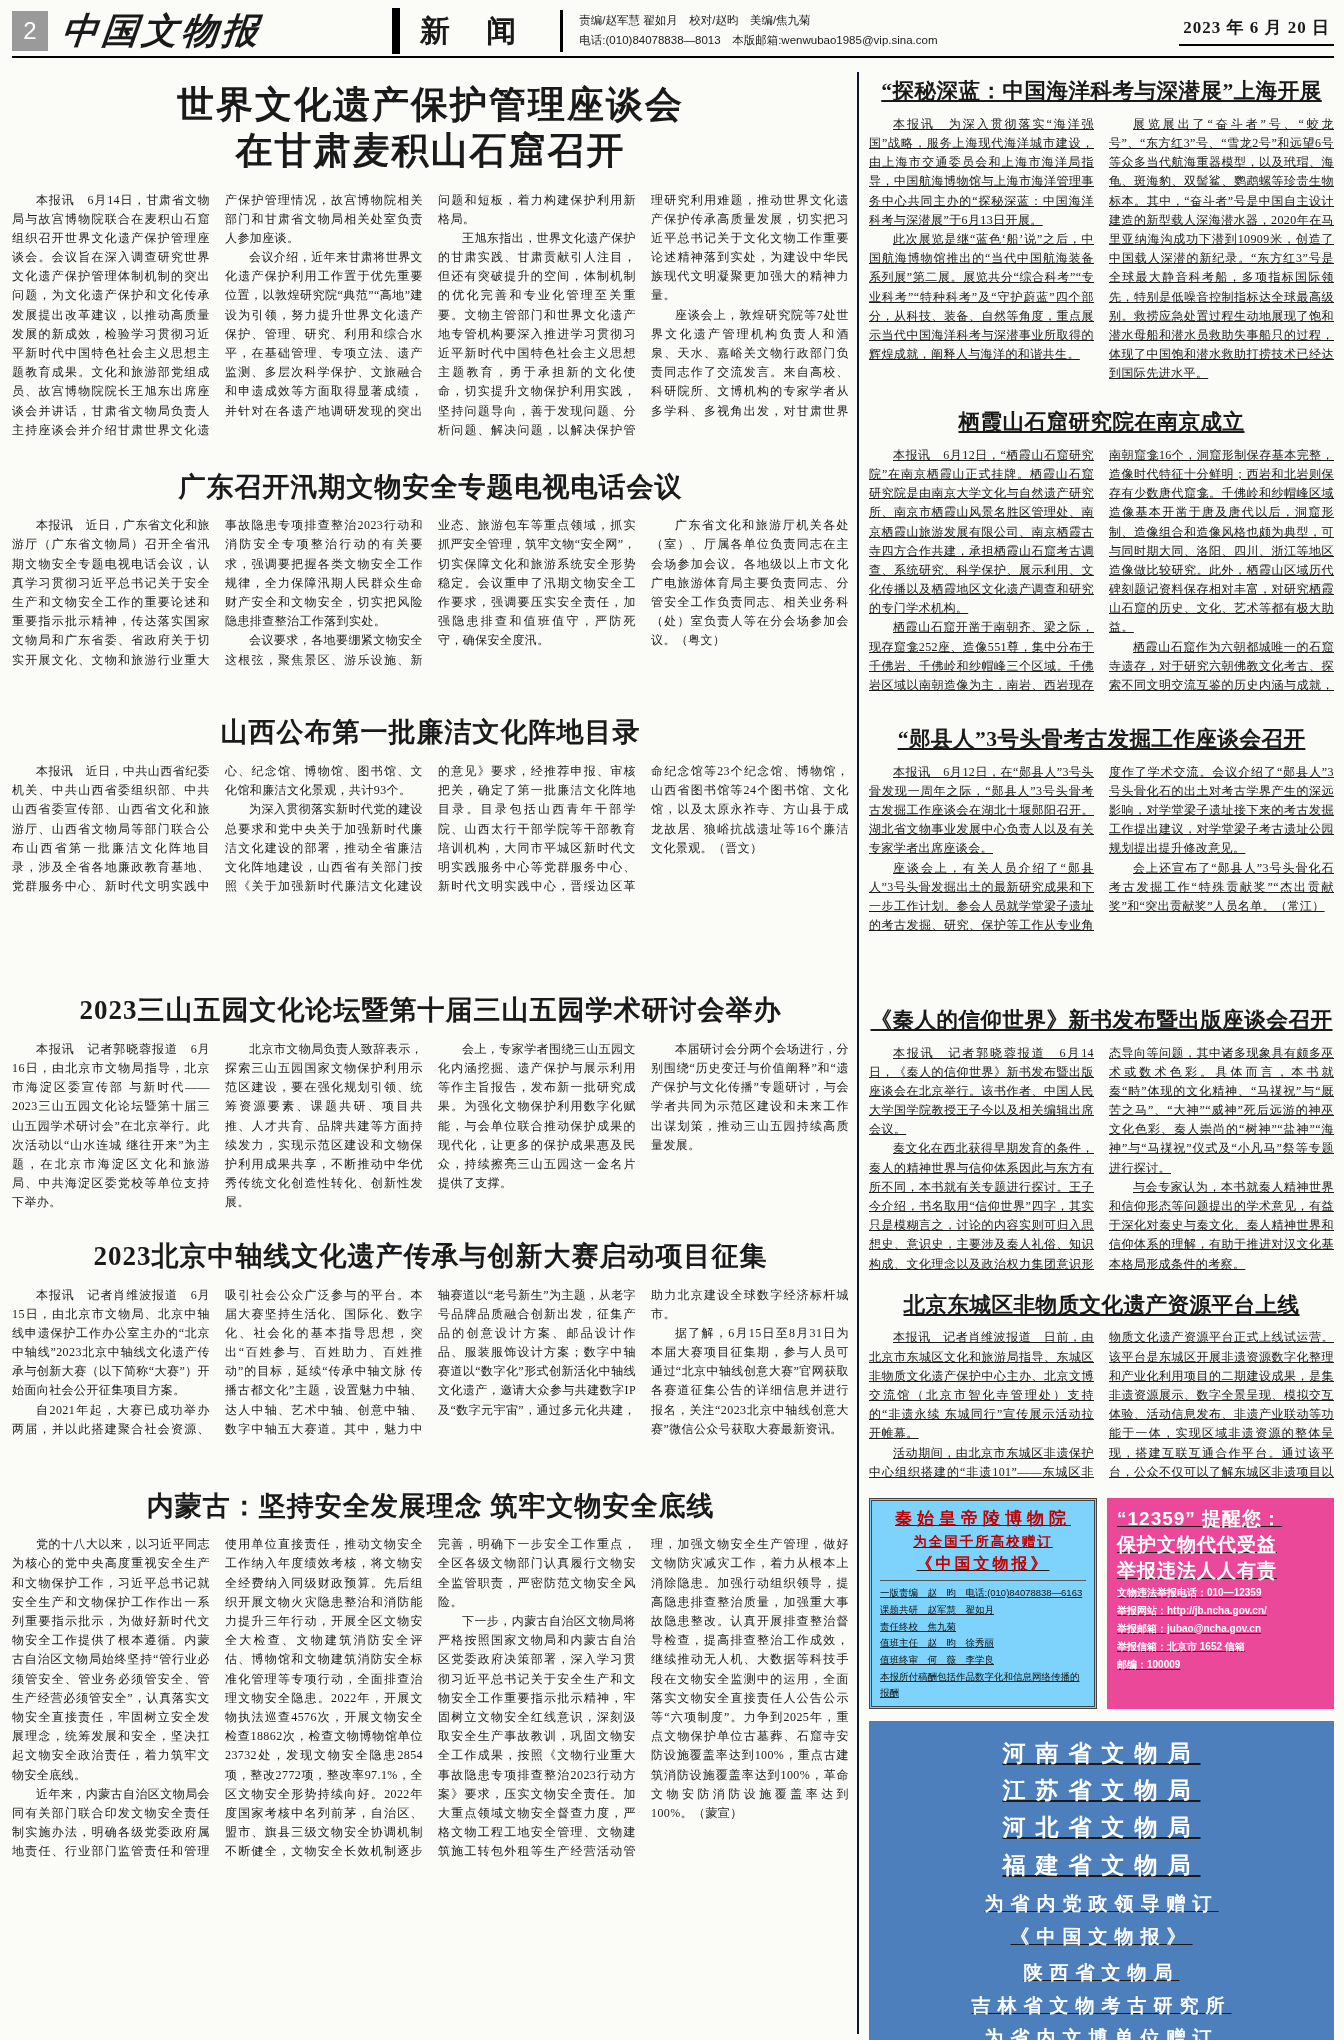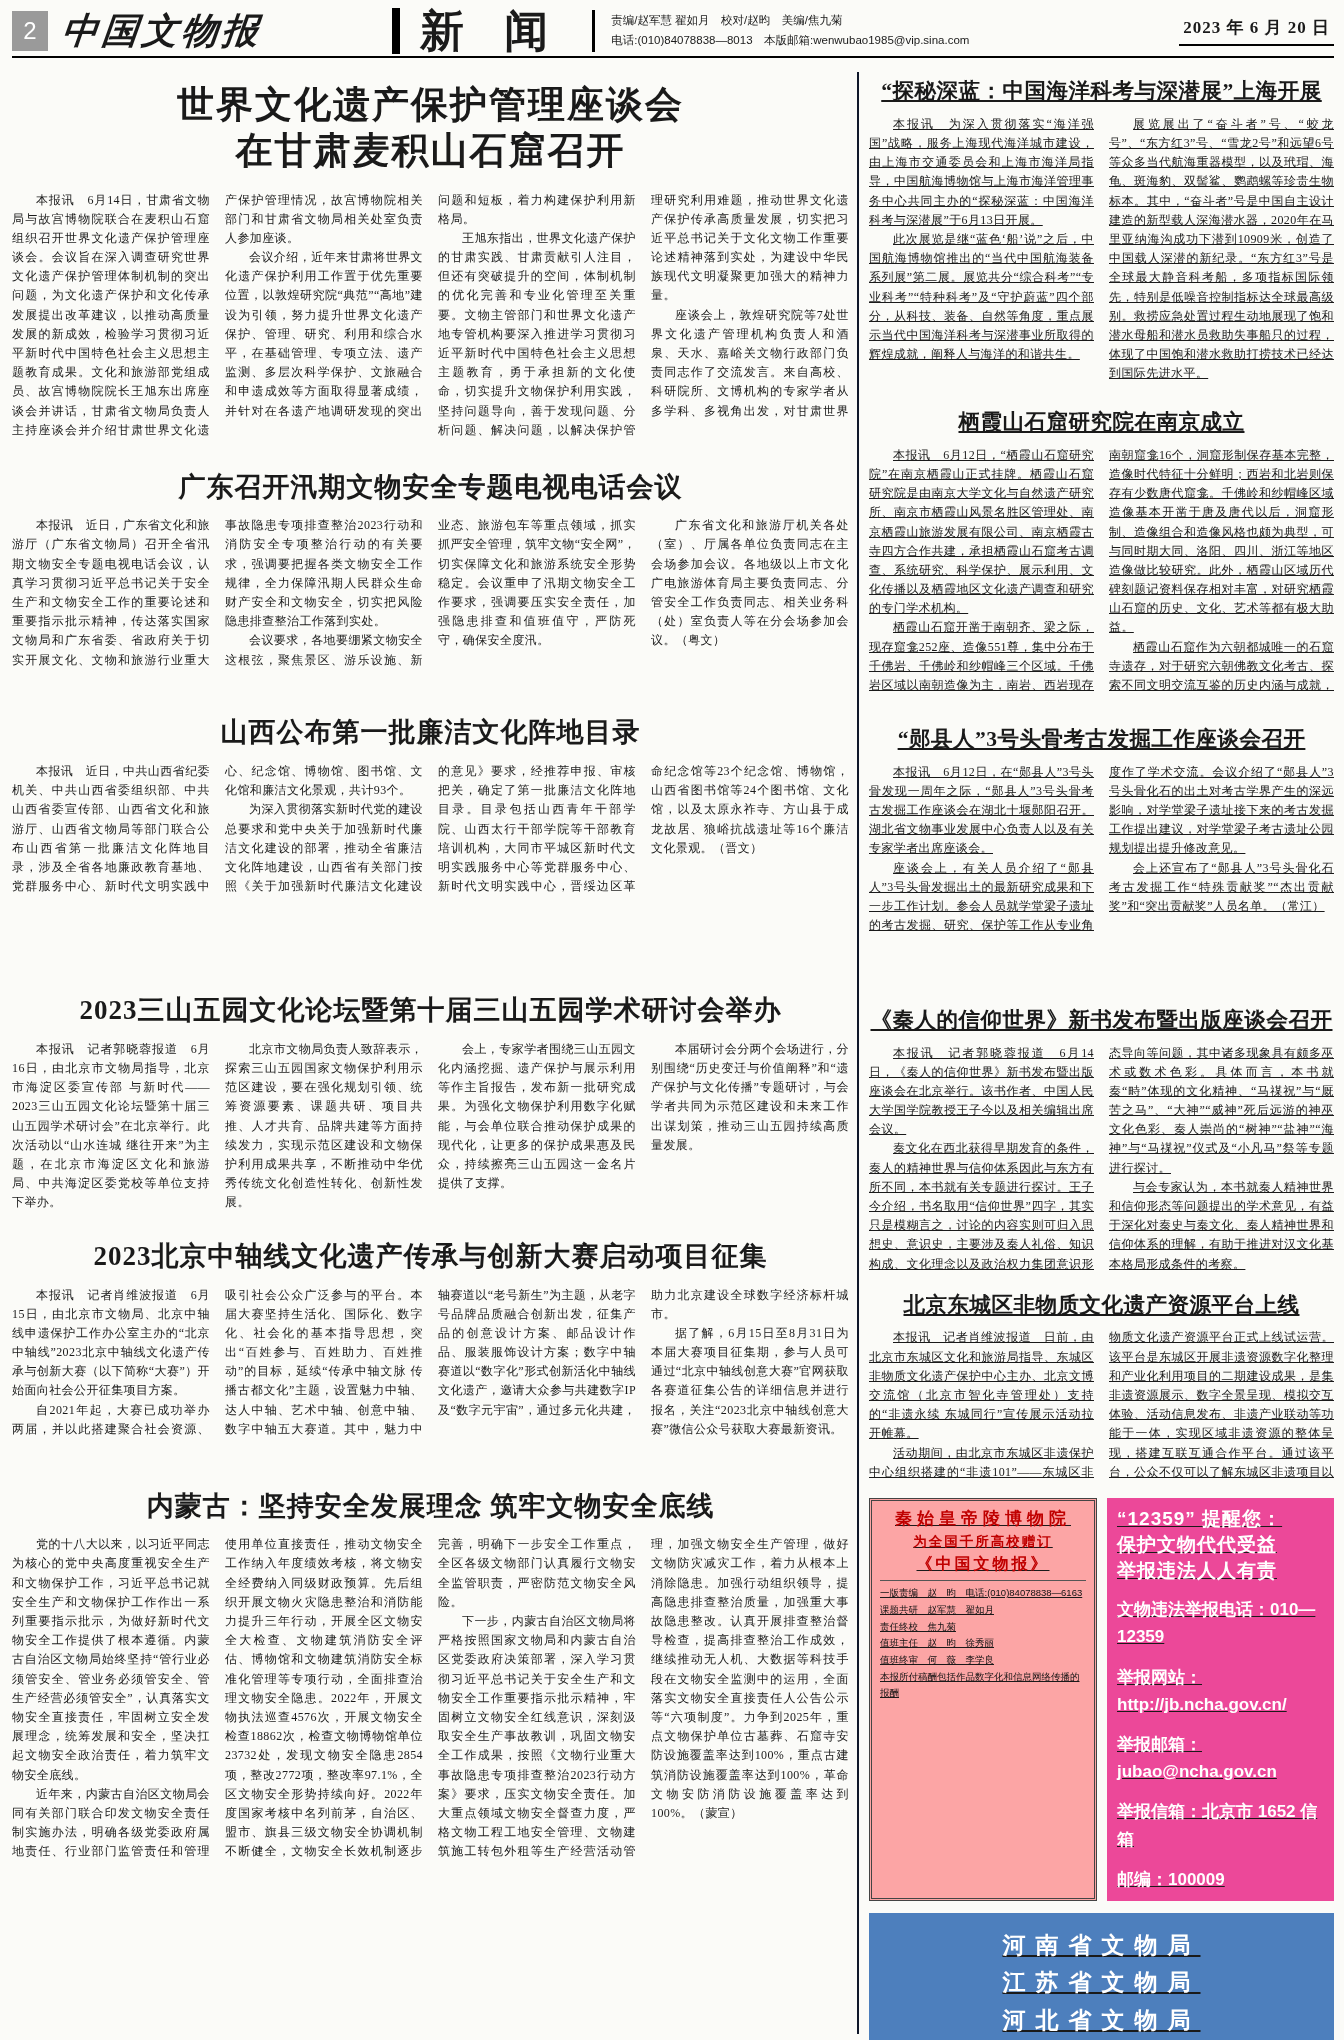--- a/index.html
+++ b/index.html
@@ -20,21 +20,21 @@
     width:36px; height:40px; background:#9a9a9a; color:#fff;
     display:flex; align-items:center; justify-content:center;
     font-size:24px; font-family:"Liberation Sans",sans-serif; margin-right:14px;
   }
   .logo {
     font-size:36px; font-weight:bold; font-style:italic;
     letter-spacing:4px; transform: skewX(-6deg);
     white-space:nowrap; width:330px;
   }
   .section-title {
-    font-size:44px; font-weight:900; letter-spacing:14px;
+    font-size:30px; font-weight:900; letter-spacing:14px;
     border-left:8px solid #000; padding:0 6px 0 20px; line-height:46px;
     white-space:nowrap; font-family:"Liberation Sans",sans-serif;
   }
   .mast-divider { width:3px; height:42px; background:#000; margin:0 16px 0 24px; }
   .pub-info { font-size:11.5px; line-height:1.7; flex:1; font-family:"Liberation Sans",sans-serif; }
   .pub-date {
     font-size:17px; font-weight:bold; letter-spacing:1px;
     border-bottom:2px solid #000; padding:0 4px 5px 4px; margin-left:10px; white-space:nowrap;
   }
   
@@ -47,33 +47,33 @@
   .lz-big h2 { font-size:37px; letter-spacing:2px; margin:10px 0 16px; }
   .lz h2 { font-size:27px; letter-spacing:1px; margin:8px 0 12px; }
   .rz h2 { font-size:21.5px; letter-spacing:0.5px; margin:6px 0 10px; }
   .body { column-gap:15px; overflow:hidden; font-size:12px; letter-spacing:0.4px; }
   .c4 { column-count:4; }
   .c2 { column-count:2; }
   .body p { text-indent:2em; text-align:justify; line-height:1.6; }
   
   .ads-row { display:flex; gap:10px; margin:6px 0 12px; }
   .donation-ad {
-    width:228px; border:3px double #444; background:#fca5a5; padding:6px 8px 4px;
+    width:228px; border:3px double #444; background:#7dd3fc; padding:6px 8px 4px;
     font-family:"Liberation Sans",sans-serif;
   }
   .donation-ad .red1 { color:#c00000; font-weight:bold; font-size:17px; text-align:center; letter-spacing:5px; }
   .donation-ad .red2 { color:#c00000; font-weight:bold; font-size:13.5px; text-align:center; letter-spacing:2px; margin-top:3px; }
   .donation-ad .red3 { color:#c00000; font-weight:bold; font-size:16px; text-align:center; letter-spacing:3px; margin:3px 0 5px; }
   .donation-ad .staff { border-top:1.5px solid #555; padding-top:4px; font-size:9.5px; line-height:1.75; color:#111; }
   .hotline-ad {
     flex:1; background:#ec4899; color:#fff; padding:8px 10px;
     font-family:"Liberation Sans",sans-serif;
   }
   .hotline-ad .ht { font-size:19px; font-weight:bold; letter-spacing:1px; line-height:1.35; }
-  .hotline-ad .hl { font-size:17px; font-weight:bold; line-height:1.6; margin-top:13px; }
+  .hotline-ad .hl { font-size:10px; font-weight:bold; line-height:1.6; margin-top:2px; }
   .bureaus-ad {
     background:#4d7fbd; color:#fff; text-align:center; padding:16px 6px;
     font-family:"Liberation Sans",sans-serif; height:330px;
     display:flex; flex-direction:column; justify-content:flex-start; gap:4px;
   }
   .bureaus-ad .bu { font-size:23px; font-weight:bold; letter-spacing:10px; line-height:1.45; }
   .bureaus-ad .bm { font-size:19px; font-weight:bold; letter-spacing:7px; line-height:1.5; }
   .gap-s { height:14px; }
 </style>
 </head>

